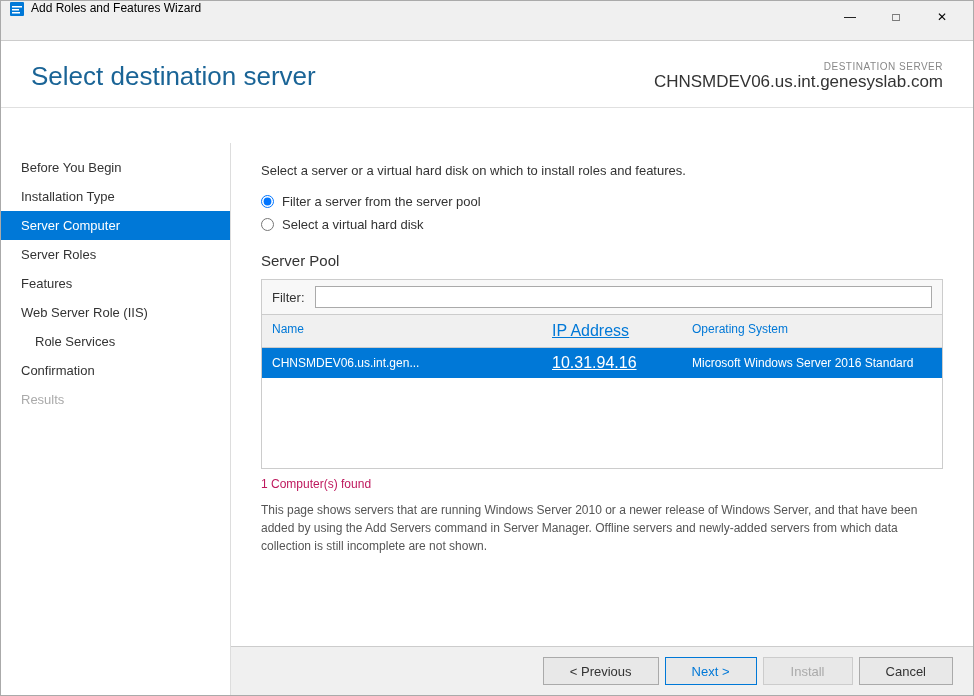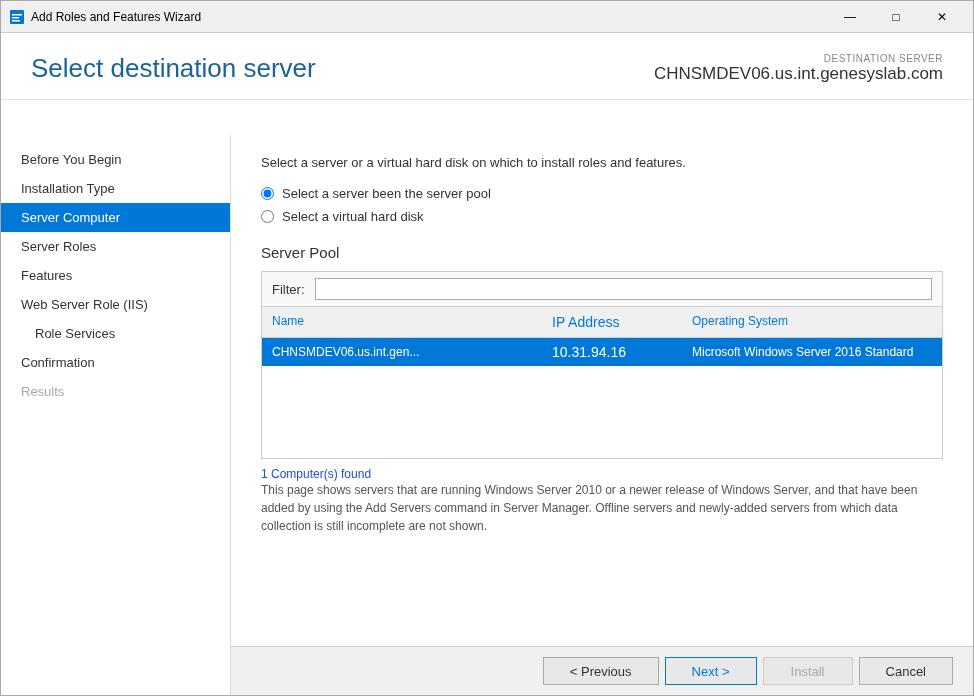--- a/index.html
+++ b/index.html
@@ -18,23 +18,23 @@
       width: 974px;
       height: 696px;
       background: #fff;
       border: 1px solid #aaa;
       display: flex;
       flex-direction: column;
       box-shadow: 2px 2px 8px rgba(0,0,0,0.3);
     }
     .title-bar {
       background: #f0f0f0;
-      height: 32px;
-      display: flex;
-      align-items: center;
+      height: 40px;
+      display: flex;
+      align-items: flex-start;
       padding: 0 8px;
       border-bottom: 1px solid #ccc;
       flex-shrink: 0;
     }
     .title-bar-icon {
       width: 16px;
       height: 16px;
       margin-right: 6px;
       display: flex;
       align-items: center;
@@ -194,21 +194,21 @@
       outline: none;
     }
 
     .table-header {
       display: flex;
       border-bottom: 1px solid #ccc;
       background: #f0f0f0;
       padding: 4px 0;
     }
     .col-name { width: 280px; padding: 3px 10px; font-size: 12px; color: #0078d7; font-weight: 400; cursor: pointer; }
-    .col-ip { width: 140px; padding: 3px 10px; font-size: 14px; color: #0078d7; font-weight: 400; cursor: pointer; }
+    .col-ip { width: 140px; padding: 3px 10px; font-size: 16px; color: #0078d7; font-weight: 400; cursor: pointer; text-decoration: underline; }
     .col-os { flex: 1; padding: 3px 10px; font-size: 12px; color: #0078d7; font-weight: 400; cursor: pointer; }
 
     .table-body {
       min-height: 120px;
     }
     .table-row {
       display: flex;
       align-items: center;
       padding: 3px 0;
       cursor: pointer;
@@ -221,22 +221,23 @@
       color: inherit;
     }
     .table-row.selected .col-name,
     .table-row.selected .col-ip,
     .table-row.selected .col-os {
       color: #fff;
     }
 
     .found-text {
       font-size: 12px;
-      color: #1d4ed8;
+      color: #be185d;
       margin-top: 8px;
+      margin-bottom: 10px;
     }
     .info-text {
       font-size: 12px;
       color: #555;
       line-height: 1.5;
     }
 
     
     .footer {
       border-top: 1px solid #ccc;
@@ -343,21 +344,21 @@
         </div>
       </div>
 
       <div class="main-panel">
         <div class="panel-body">
           <p class="description-text">Select a server or a virtual hard disk on which to install roles and features.</p>
 
           <div class="radio-group">
             <label class="radio-option">
               <input type="radio" name="server-select" checked="" style="">
-              <span>Select a server been the server pool</span>
+              <span>Filter a server from the server pool</span>
             </label>
             <label class="radio-option">
               <input type="radio" name="server-select" style="">
               <span>Select a virtual hard disk</span>
             </label>
           </div>
 
           <div class="section-title">Server Pool</div>
 
           <div class="server-pool-container">

